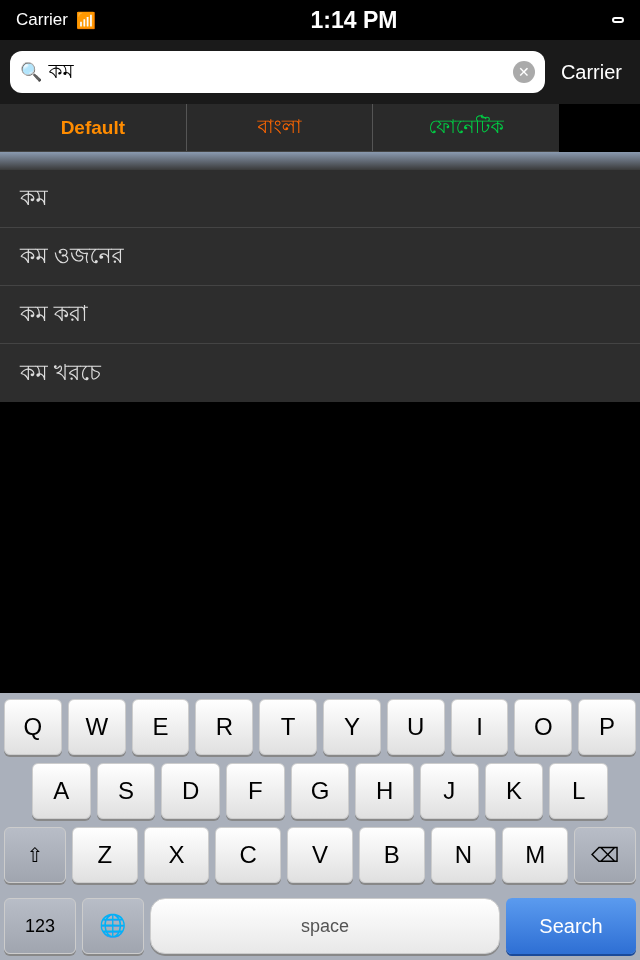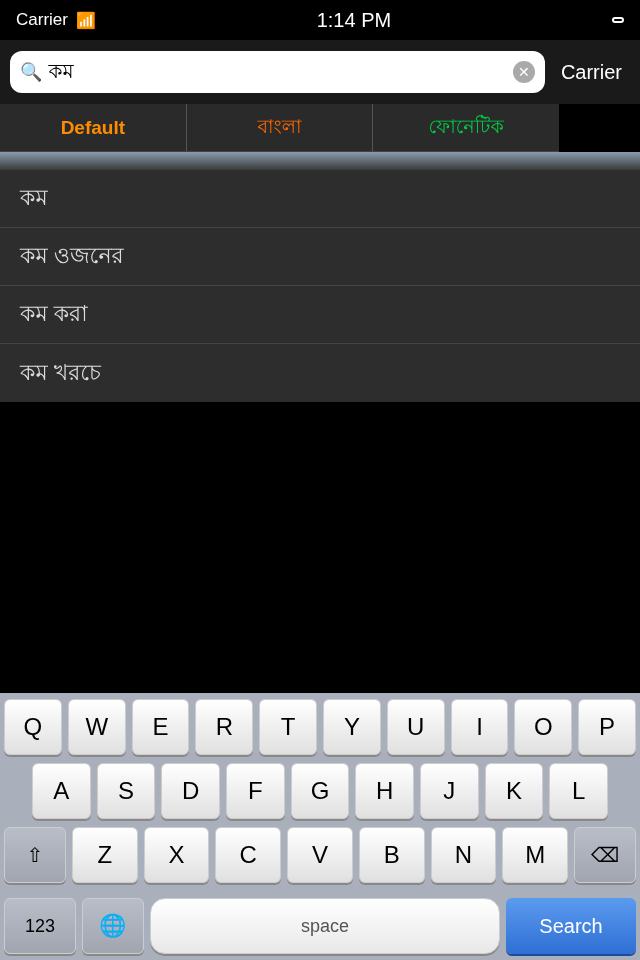--- a/index.html
+++ b/index.html
@@ -19,21 +19,21 @@
       background: #000;
       display: flex;
       align-items: center;
       justify-content: space-between;
       padding: 8px 16px;
       color: #fff;
       font-size: 17px;
       font-weight: 500;
     }
     .status-left { display: flex; align-items: center; gap: 8px; }
-    .status-center { font-weight: 400; font-size: 20px; text-align: center; }
+    .status-center { font-weight: 700; font-size: 23px; text-align: center; }
     .status-right { display: flex; align-items: center; gap: 6px; }
 
     
     #search-bar {
       width: 640px;
       height: 64px;
       background: #1a1a1a;
       display: flex;
       align-items: center;
       padding: 0 10px;

